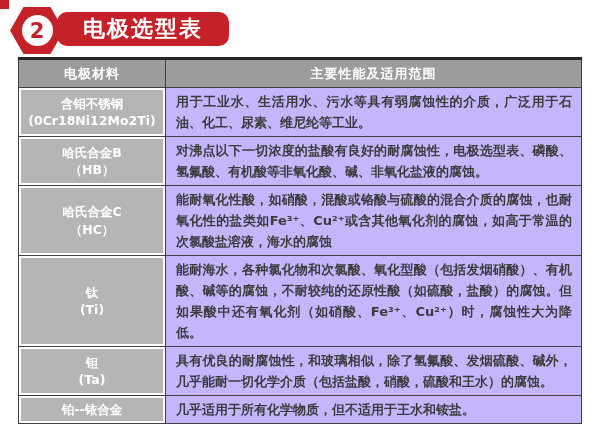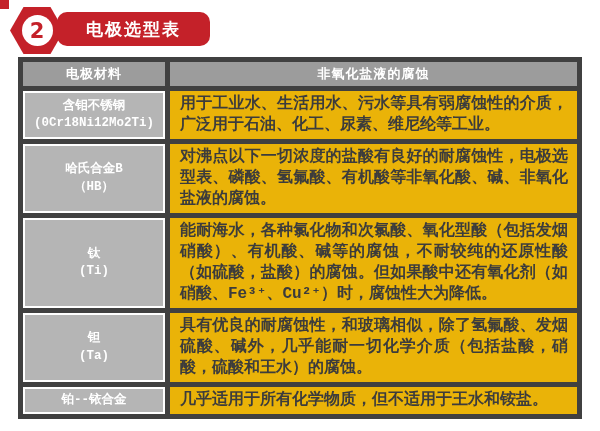--- a/index.html
+++ b/index.html
@@ -20,45 +20,45 @@
   .hex-circle {
     width:31px; height:31px; background:#ffffff; border-radius:50%;
     display:flex; align-items:center; justify-content:center;
     color:#c42129; font-size:21px; font-weight:bold;
   }
 
   
   .ribbon {
     position:absolute; left:57px; top:12px; height:34px; min-width:153px;
     background:#c42129; border-radius:10px;
-    color:#ffffff; font-size:17px; font-weight:bold; letter-spacing:2px;
+    color:#ffffff; font-size:22px; font-weight:bold; letter-spacing:2px;
     display:flex; align-items:center; justify-content:center;
     padding:0 26px; line-height:34px;
   }
 
   
   table.sel {
     position:absolute; left:18px; top:57px; width:564px;
     border-collapse:collapse; table-layout:fixed;
     border:1px solid #4d4d4d; border-top:3px solid #262626;
   }
   table.sel col.c1 { width:147px; }
-  table.sel th, table.sel td { border:5px solid #404040; vertical-align:middle;font-family:Liberation Mono, monospace; }
+  table.sel th, table.sel td { border:1px solid #404040; vertical-align:middle; }
   table.sel th {
     background:#9c9c9c; color:#ffffff; font-size:13px; font-weight:bold;
     height:29px; text-align:center; letter-spacing:1px;
   }
   td.mat-cell {
     background:#b5b5b5; box-shadow:inset 0 0 0 2px #ffffff;
     color:#ffffff; font-weight:bold; font-size:12.5px; line-height:1.4;
     text-align:center; padding:2px 4px;
   }
   td.mat-cell .mat-line { display:block; }
   td.desc-cell {
-    background:#eab308; color:#3c3c3c; font-size:16px; font-weight:600;
+    background:#c4b5fd; color:#3c3c3c; font-size:13px; font-weight:600;
     line-height:21px; padding:3px 9px 3px 10px; text-align:justify;
   }
   tr.r1 { height:49px; }
   tr.r2 { height:48px;padding-left:16px; }
   tr.r3 { height:67px; }
   tr.r4 { height:72px; }
   tr.r5 { height:47px; }
   tr.r6 { height:23px; }
   tr.r7 { height:22px; }
 </style>
@@ -78,37 +78,44 @@
   <div class="ribbon">电极选型表</div>
 
   <table class="sel">
     <colgroup>
         <col class="c1">
         <col class="c2">
       </colgroup>
     <thead>
       <tr>
         <th>电极材料</th>
-        <th>非氧化盐液的腐蚀</th>
+        <th>主要性能及适用范围</th>
       </tr>
     </thead>
     <tbody>
       <tr class="r1">
         <td class="mat-cell">
           <span class="mat-line">含钼不锈钢</span>
           <span class="mat-line">(0Cr18Ni12Mo2Ti)</span>
         </td>
         <td class="desc-cell">用于工业水、生活用水、污水等具有弱腐蚀性的介质，广泛用于石油、化工、尿素、维尼纶等工业。</td>
       </tr>
       <tr class="r2">
         <td class="mat-cell">
           <span class="mat-line">哈氏合金B</span>
           <span class="mat-line">（HB）</span>
         </td>
         <td class="desc-cell">对沸点以下一切浓度的盐酸有良好的耐腐蚀性，电极选型表、磷酸、氢氟酸、有机酸等非氧化酸、碱、非氧化盐液的腐蚀。</td>
+      </tr>
+      <tr class="r3">
+        <td class="mat-cell">
+          <span class="mat-line">哈氏合金C</span>
+          <span class="mat-line">（HC）</span>
+        </td>
+        <td class="desc-cell">能耐氧化性酸，如硝酸，混酸或铬酸与硫酸的混合介质的腐蚀，也耐氧化性的盐类如Fe³⁺、Cu²⁺或含其他氧化剂的腐蚀，如高于常温的次氯酸盐溶液，海水的腐蚀</td>
       </tr>
       <tr class="r4">
         <td class="mat-cell">
           <span class="mat-line">钛</span>
           <span class="mat-line">(Ti)</span>
         </td>
         <td class="desc-cell">能耐海水，各种氯化物和次氯酸、氧化型酸（包括发烟硝酸）、有机酸、碱等的腐蚀，不耐较纯的还原性酸（如硫酸，盐酸）的腐蚀。但如果酸中还有氧化剂（如硝酸、Fe³⁺、Cu²⁺）时，腐蚀性大为降低。</td>
       </tr>
       <tr class="r5">
         <td class="mat-cell">

